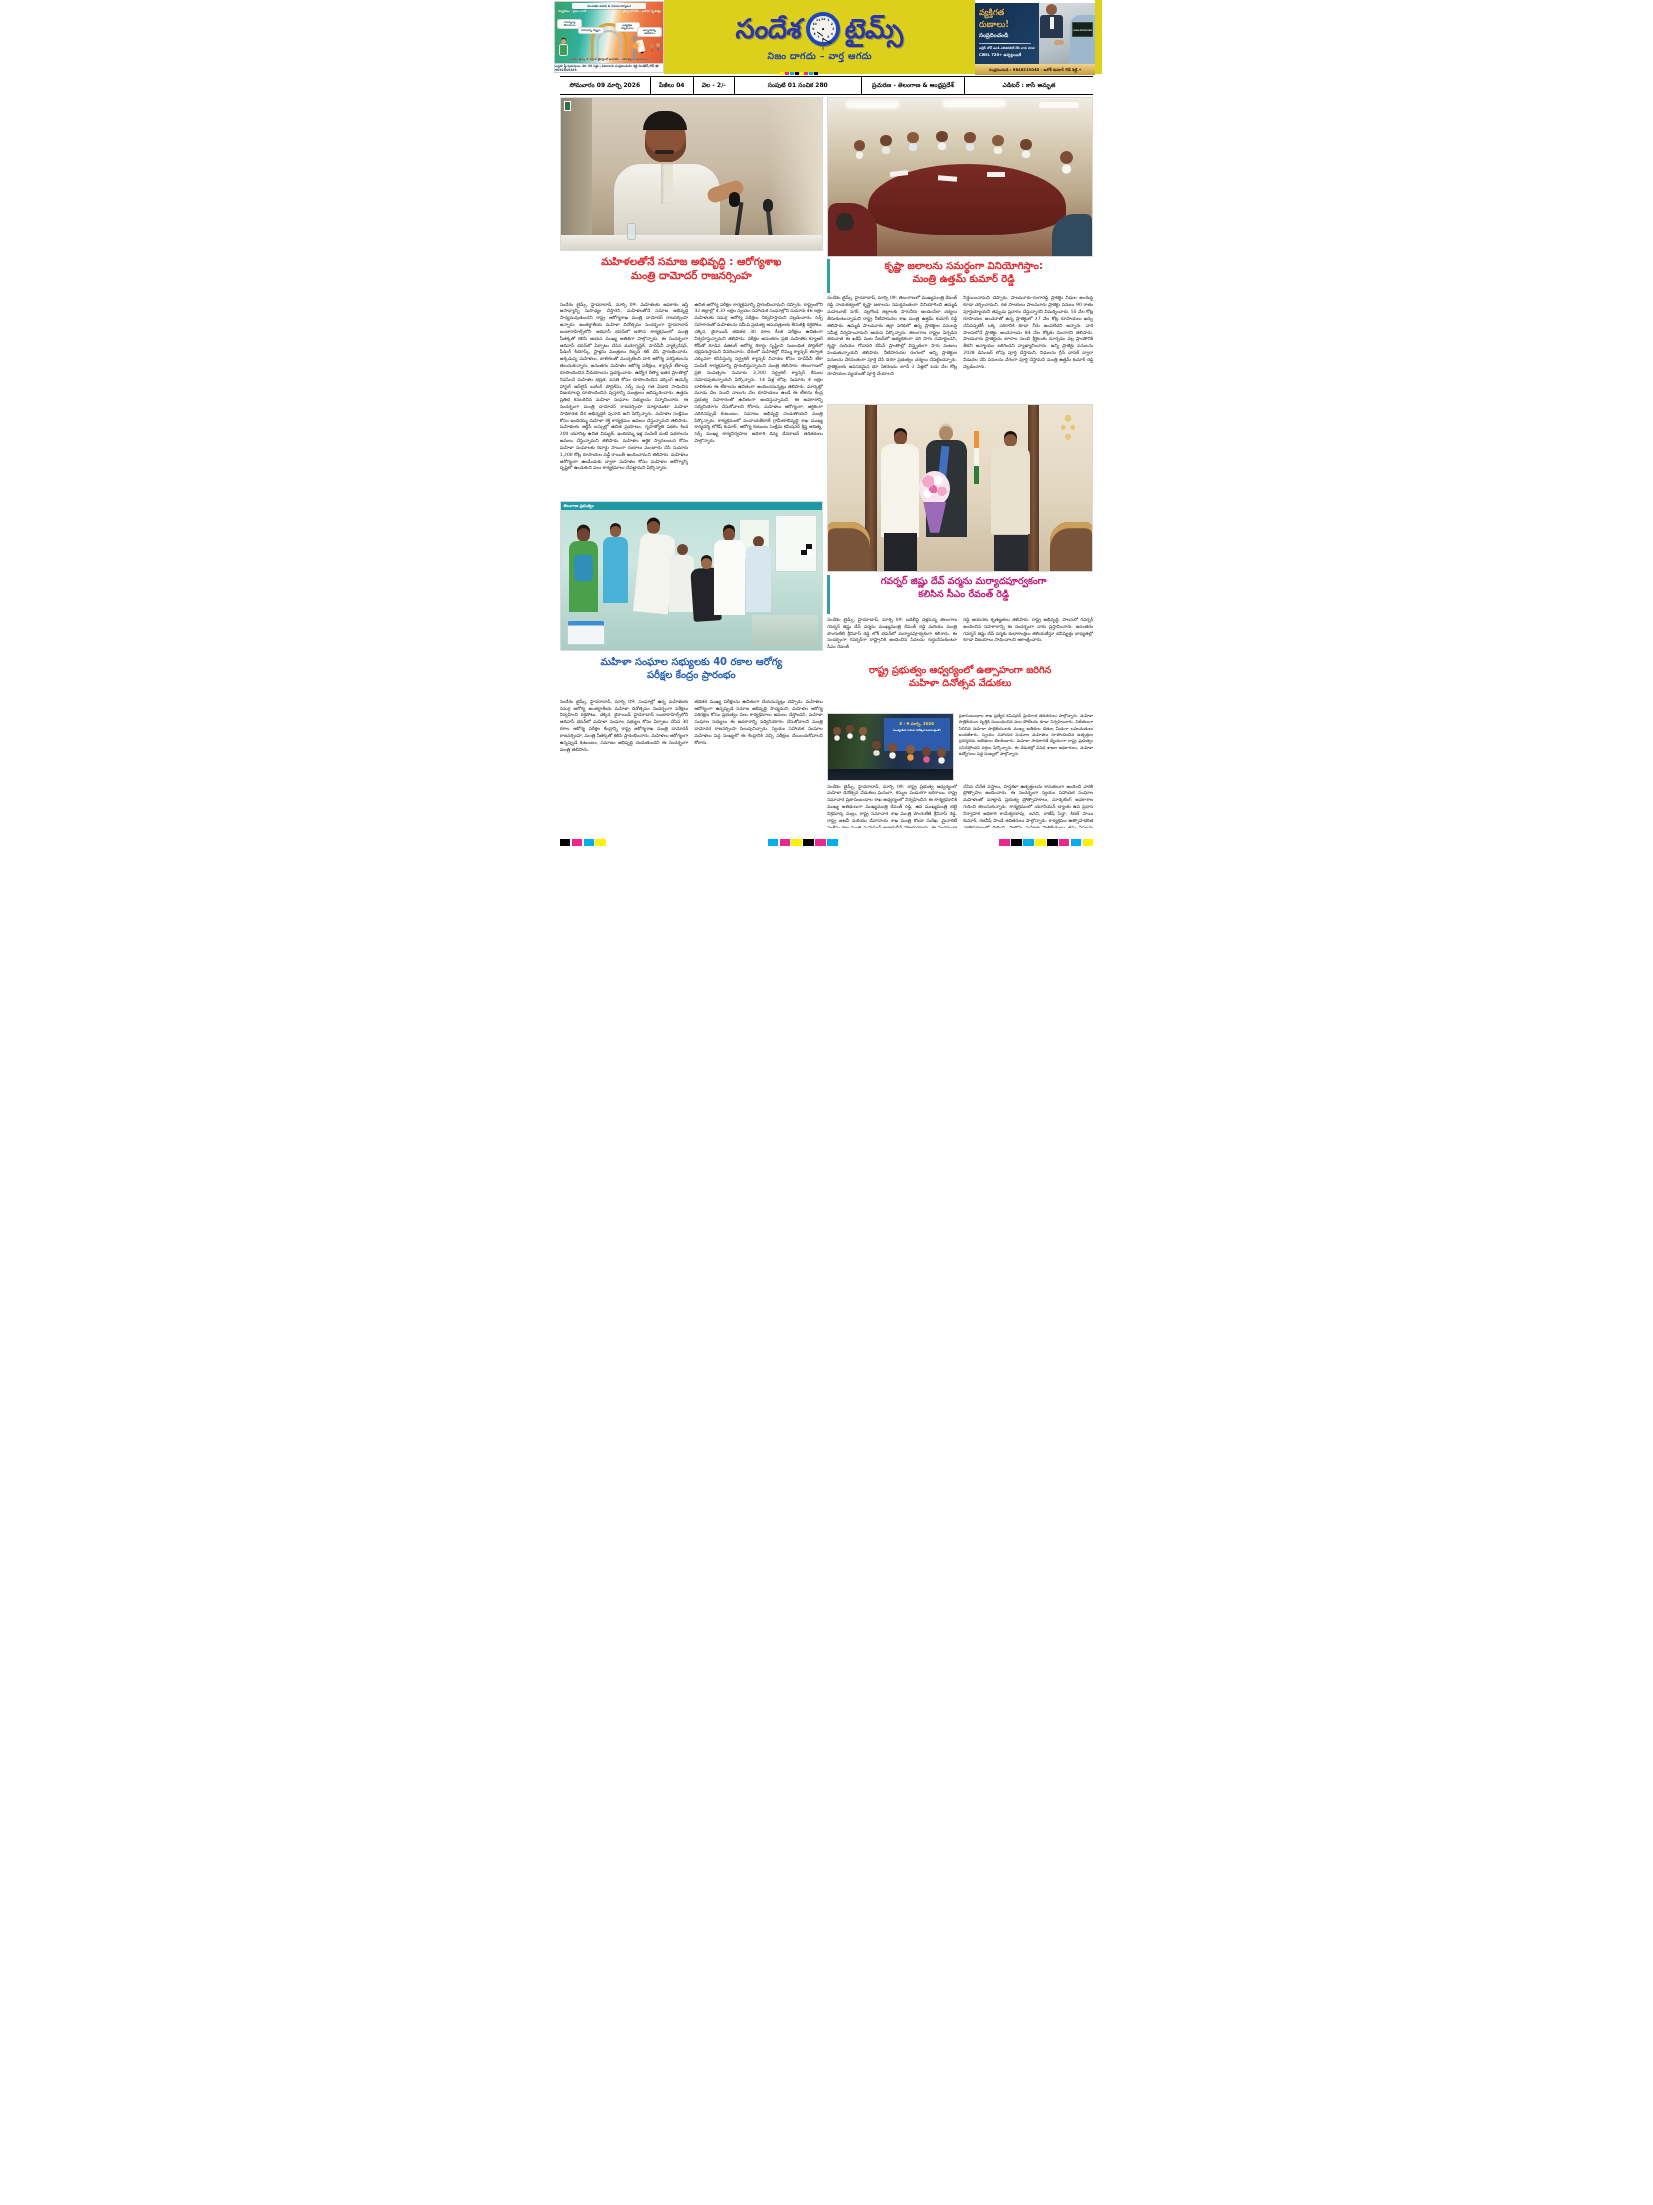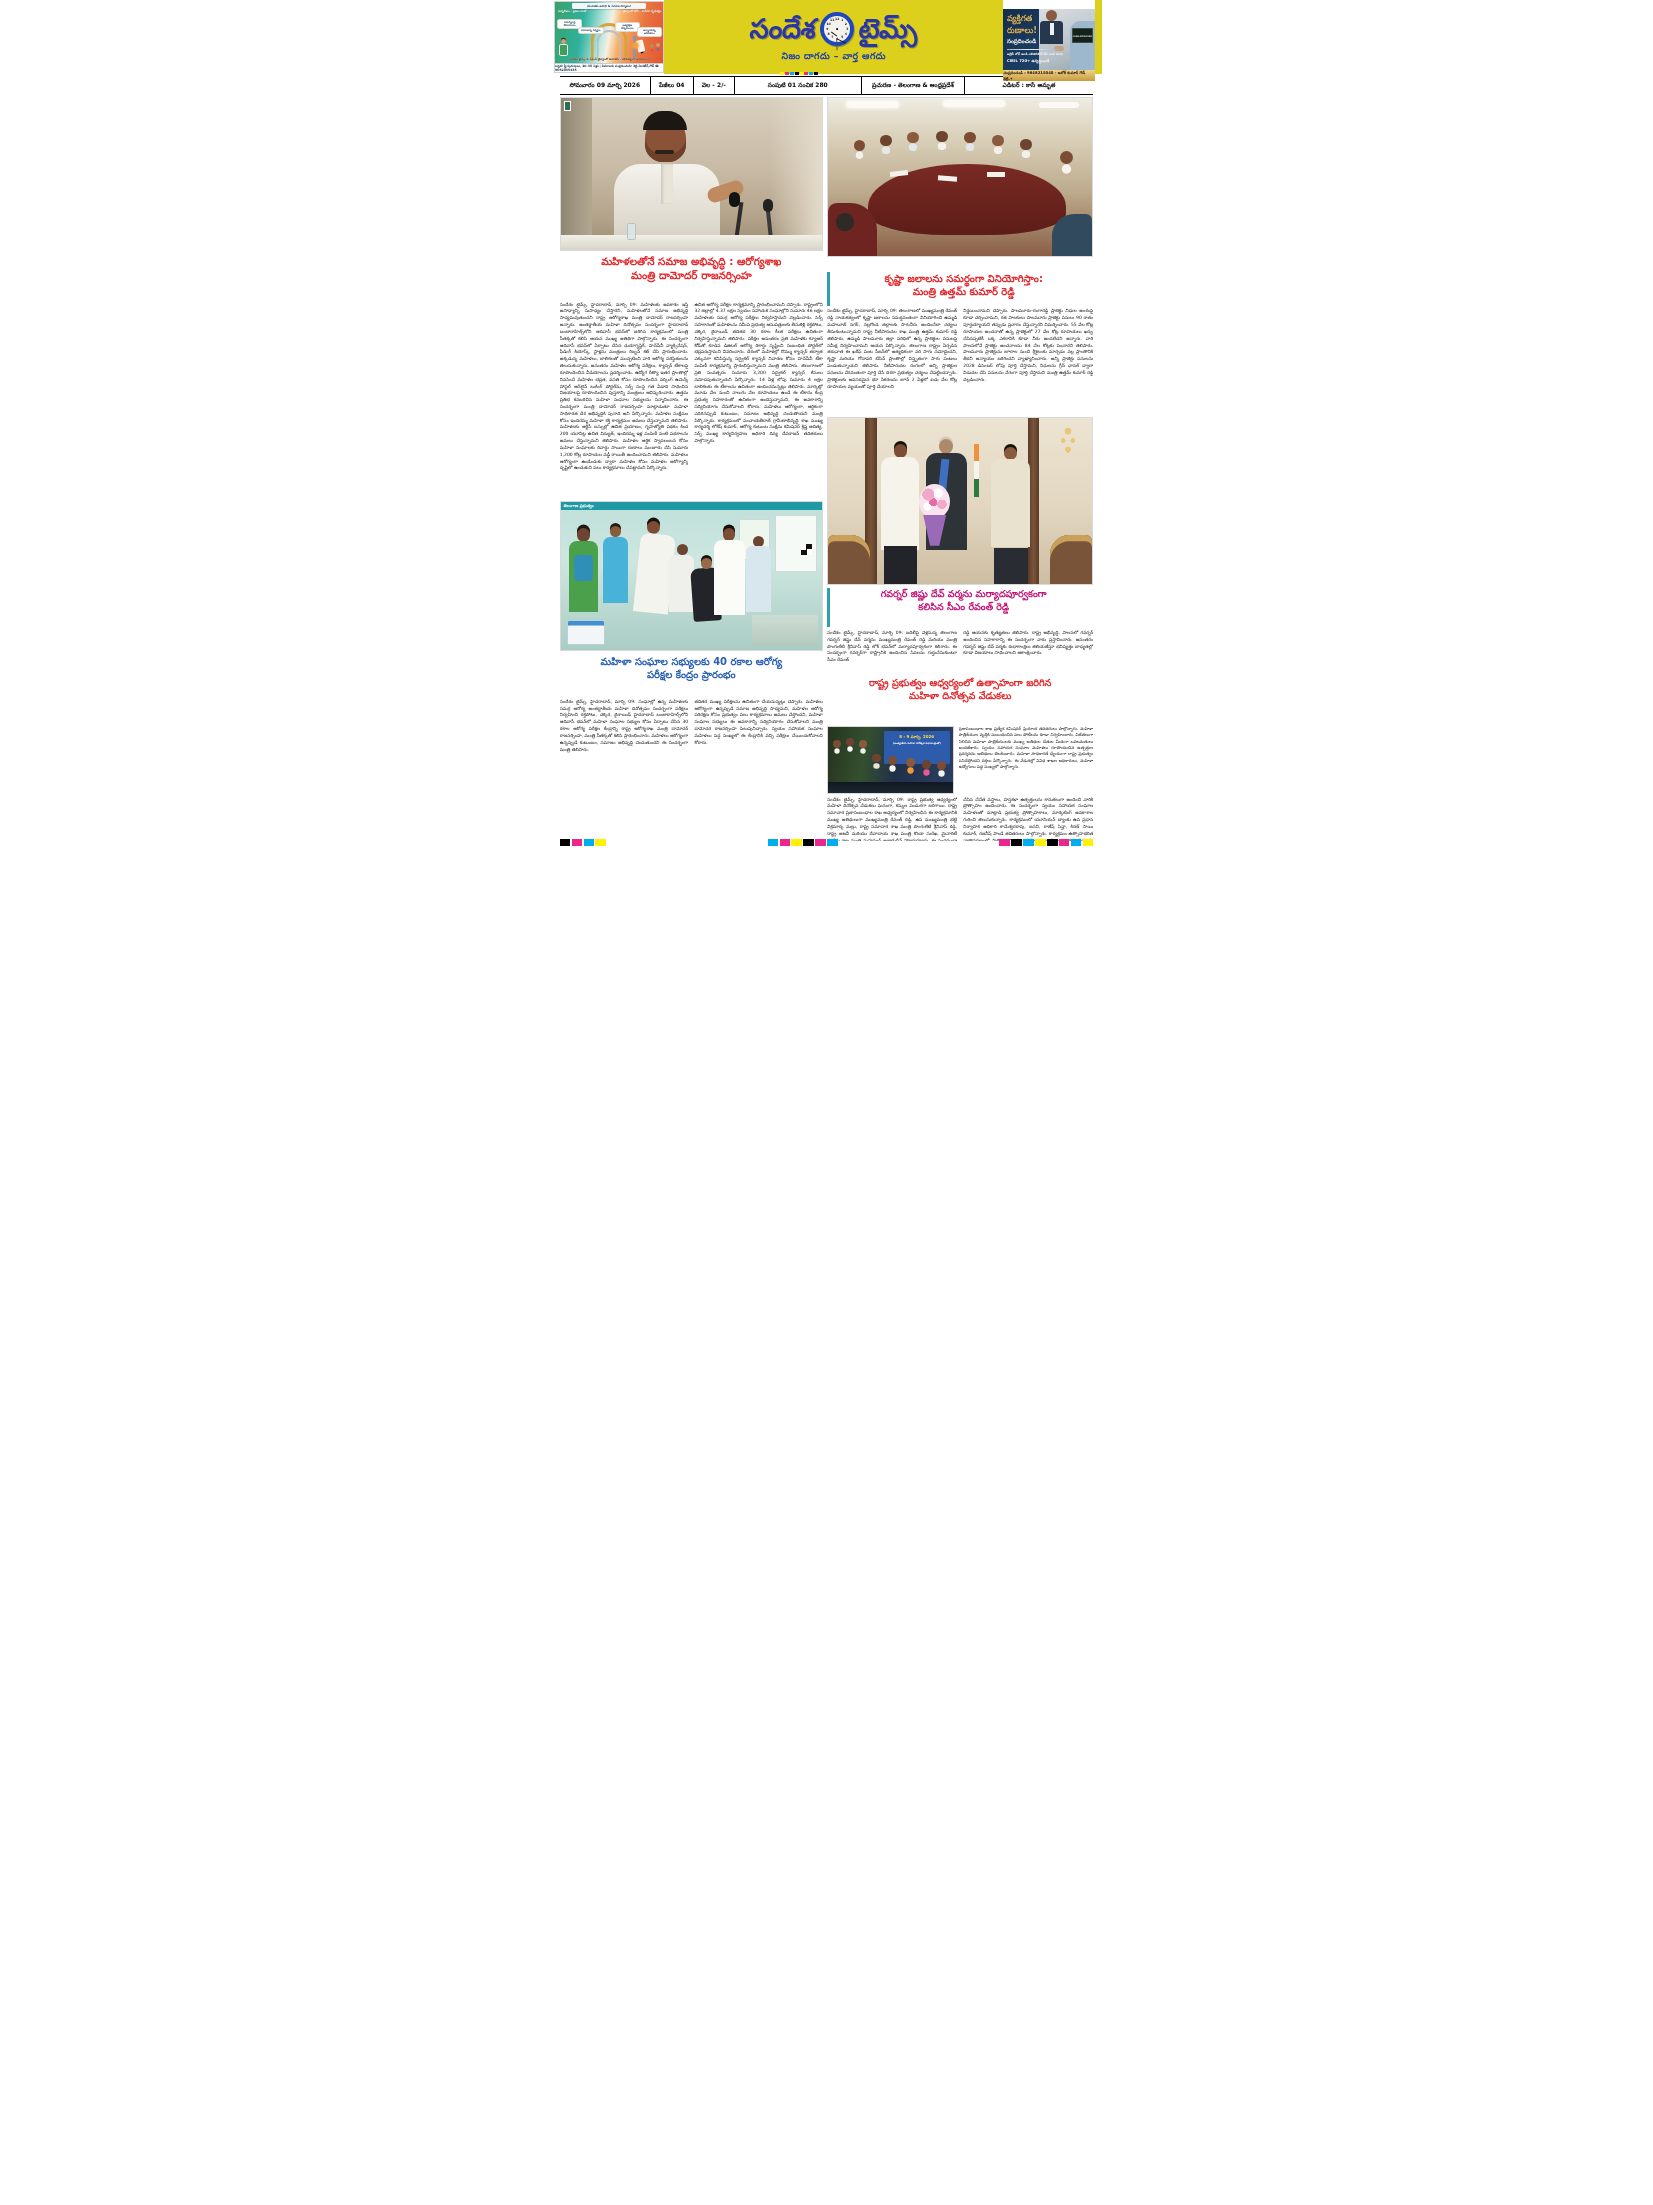--- a/index.html
+++ b/index.html
@@ -16,21 +16,21 @@
   .mast-word { font-size:27px; font-weight:800; color:#2a35a8; text-shadow:1.3px 1.3px 0 rgba(96,96,70,.5); letter-spacing:-0.4px; transform:skewX(-4deg); line-height:1; }
   .clock { position:relative; width:34px; height:34px; border-radius:50%; background:#1d46c0; display:flex; align-items:center; justify-content:center; box-shadow:0.9px 1.3px 0 rgba(96,96,70,.5); }
   .clock-face { position:relative; width:25.6px; height:25.6px; border-radius:50%; background:#f4f2ec; }
   .clock-face span { position:absolute; font-size:3.1px; font-weight:700; color:#222; transform:translate(-50%,-50%); }
   .hand { position:absolute; left:50%; top:50%; transform-origin:50% 100%; background:#222; }
   .hand.h { width:1.1px; height:7px; transform:translateX(-50%) rotate(-55deg); }
   .hand.m { width:0.9px; height:9.7px; transform:translateX(-50%) rotate(118deg); }
   .hand.s { width:0.4px; height:10.6px; background:#555; transform:translateX(-50%) rotate(178deg); }
   .clock-dot { position:absolute; left:50%; top:50%; width:1.8px; height:1.8px; background:#111; border-radius:50%; transform:translate(-50%,-50%); }
   .tagline { margin-top:4.4px; font-size:9.3px; font-weight:800; color:#1e3fae; letter-spacing:0.4px; }
-  .ad-right { position:relative; width:92px; height:72px; margin-top:9px; background:linear-gradient(135deg,#122e4d 0%,#1d4066 55%,#2a5179 100%); overflow:hidden; }
+  .ad-right { position:relative; width:120px; height:72px; margin-top:3px; background:linear-gradient(135deg,#122e4d 0%,#1d4066 55%,#2a5179 100%); overflow:hidden; }
   .yellow-edge { width:6.6px; background:#dcd01c; }
 
   
   .la-banner { position:absolute; top:0.9px; left:50%; transform:translate(-50%,0); width:74px; background:#f4f6f8; border-radius:1.3px; padding:0.9px 1.3px; font-size:2.9px; font-weight:700; color:#23506e; text-align:center; box-shadow:0 0.4px 0.9px rgba(0,0,0,.3); }
   .la-tag { position:absolute; font-size:3px; font-weight:700; color:#ffffff; text-shadow:0 0.4px 0.4px rgba(0,0,0,.4); }
   .la-bubble { position:absolute; background:#fdfdfb; border:0.4px solid #d8d8d0; border-radius:2.2px; padding:0.9px 1.3px; font-size:2.6px; font-weight:700; color:#2a4a66; text-align:center; width:25.6px; }
   .la-arch { position:absolute; left:50%; top:21px; transform:translateX(-50%); width:37px; height:38px; border:3.1px solid #d8a23a; border-bottom:none; border-radius:23px 23px 0 0; }
   .la-arch.inner { width:25px; height:31px; top:28px; border-color:#b9bec4; border-width:2.6px; }
   .la-line { position:absolute; left:2.6px; right:2.6px; bottom:11.5px; text-align:center; font-size:2.9px; font-weight:800; color:#5d2e12; text-shadow:0 0 0.9px #fff; }
   .la-footer { position:absolute; left:0; right:0; bottom:0; height:9.7px; background:#ffffff; border-top:0.4px solid #ccc; display:flex; align-items:center; justify-content:center; font-size:3.1px; font-weight:800; color:#17324a; }
@@ -258,21 +258,21 @@
         <span class="ph-shape" style="left:108px; top:33px; width:11.5px; height:11.5px; border-radius:50%; background:#6d4430; box-shadow:0 9.7px 0 -1.8px #f2f2ec;"></span>
         <span class="ph-shape" style="left:136px; top:34px; width:11.5px; height:11.5px; border-radius:50%; background:#7c4c34; box-shadow:0 9.7px 0 -1.8px #e2e6ea;"></span>
         <span class="ph-shape" style="left:164px; top:37px; width:11.5px; height:11.5px; border-radius:50%; background:#8a5a3c; box-shadow:0 9.7px 0 -1.8px #f4f0e6;"></span>
         <span class="ph-shape" style="left:192px; top:41px; width:11.5px; height:11.5px; border-radius:50%; background:#6d4430; box-shadow:0 9.7px 0 -1.8px #f2f2ec;"></span>
         <span class="ph-shape" style="right:19.4px; top:53px; width:13.2px; height:13.2px; border-radius:50%; background:#7c4c34; box-shadow:0 11.5px 0 -1.8px #f7f5ee;"></span>
         <span class="ph-shape" style="left:0; bottom:0; width:49px; height:53px; border-radius:8.8px 26.5px 0 0; background:#6e2420;"></span>
         <span class="ph-shape" style="left:8px; bottom:25px; width:17.6px; height:17.6px; border-radius:50%; background:#2e2a26;"></span>
         <span class="ph-shape" style="right:0; bottom:0; width:40px; height:42px; border-radius:22px 6.2px 0 0; background:#324a5e;"></span>
       </div>
 
-      <div class="bar-head" style="margin-top:15px; height:34px;">
+      <div class="bar-head" style="margin-top:2px; height:34px;">
         <div class="teal-bar"></div>
         <div class="headline h-red" style="flex:1; font-size:10px;">
           <div>కృష్ణా జలాలను సమర్థంగా వినియోగిస్తాం:</div>
           <div>మంత్రి ఉత్తమ్ కుమార్ రెడ్డి</div>
         </div>
       </div>
 
       <div class="cols" style="margin-top:2.6px; height:104px;">
         <div class="c">సందేశం టైమ్స్, హైదరాబాద్, మార్చి 09: తెలంగాణలో ముఖ్యమంత్రి రేవంత్ రెడ్డి నాయకత్వంలో కృష్ణా జలాలను సమర్థవంతంగా వినియోగించి ఉమ్మడి మహబూబ్ నగర్, నల్లగొండ జిల్లాలకు సాగునీరు అందించేలా చర్యలు తీసుకుంటున్నామని రాష్ట్ర నీటిపారుదల శాఖ మంత్రి ఉత్తమ్ కుమార్ రెడ్డి తెలిపారు. ఉమ్మడి పాలమూరు జిల్లా పరిధిలో ఉన్న ప్రాజెక్టుల పనులపై సమీక్ష నిర్వహించామని ఆయన పేర్కొన్నారు. తెలంగాణ రాష్ట్రం ఏర్పడిన తరువాత ఈ ఖరీఫ్ పంట సీజన్‌లో అత్యధికంగా వరి సాగు నమోదైందని, కృష్ణా మరియు గోదావరి బేసిన్ ప్రాంతాల్లో విస్తృతంగా సాగు పంటలు పండుతున్నాయని తెలిపారు. నీటిపారుదల రంగంలో అన్ని ప్రాజెక్టుల పనులను వేగవంతంగా పూర్తి చేసే దిశగా ప్రభుత్వం చర్యలు చేపట్టిందన్నారు. ప్రాజెక్టులకు అవసరమైన భూ సేకరణను జూన్ 2 ఏళ్లలో ఐదు వేల కోట్ల రూపాయల వ్యయంతో పూర్తి చేయాలని</div>
         <div class="c">నిర్ణయించామని చెప్పారు. పాలమూరు–రంగారెడ్డి ప్రాజెక్టు నిధుల అంశంపై కూడా చర్చించామని, గత పాలకులు పాలమూరు ప్రాజెక్టు పనులు 90 శాతం పూర్తయ్యాయని తప్పుడు ప్రచారం చేస్తున్నారని విమర్శించారు. 55 వేల కోట్ల రూపాయల అంచనాతో ఉన్న ప్రాజెక్టులో 27 వేల కోట్ల రూపాయలు ఖర్చు చేసినప్పటికీ ఒక్క ఎకరానికి కూడా నీరు అందలేదని అన్నారు. వారి పాలనలోనే ప్రాజెక్టు అంచనాలను 84 వేల కోట్లకు పెంచారని తెలిపారు. పాలమూరు ప్రాజెక్టును జూరాల నుంచి శ్రీశైలంకు మార్చడం వల్ల ప్రాంతానికి తీరని అన్యాయం జరిగిందని వ్యాఖ్యానించారు. అన్ని ప్రాజెక్టు పనులను 2028 డిసెంబర్ లోపు పూర్తి చేస్తామని, నిధులను గ్రీన్ ఛానల్ ద్వారా విడుదల చేసి పనులను వేగంగా పూర్తి చేస్తామని మంత్రి ఉత్తమ్ కుమార్ రెడ్డి వెల్లడించారు.</div>

